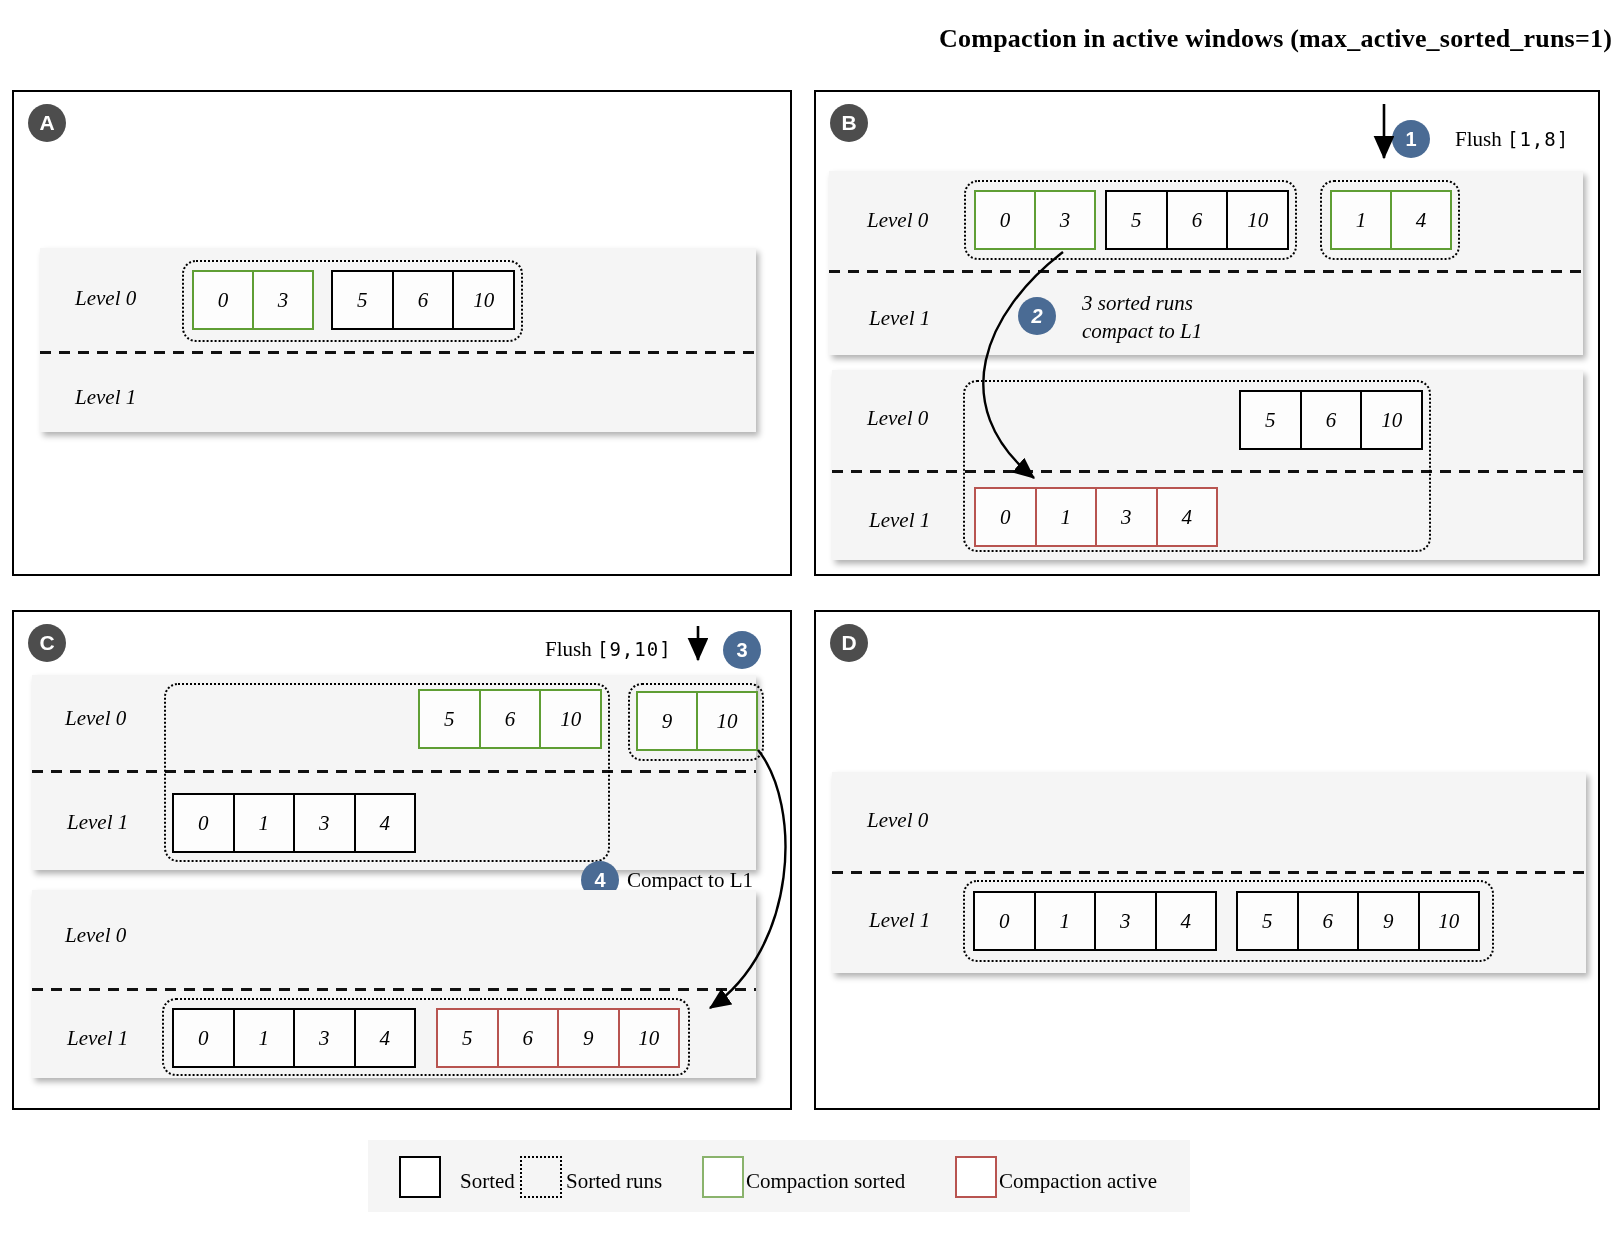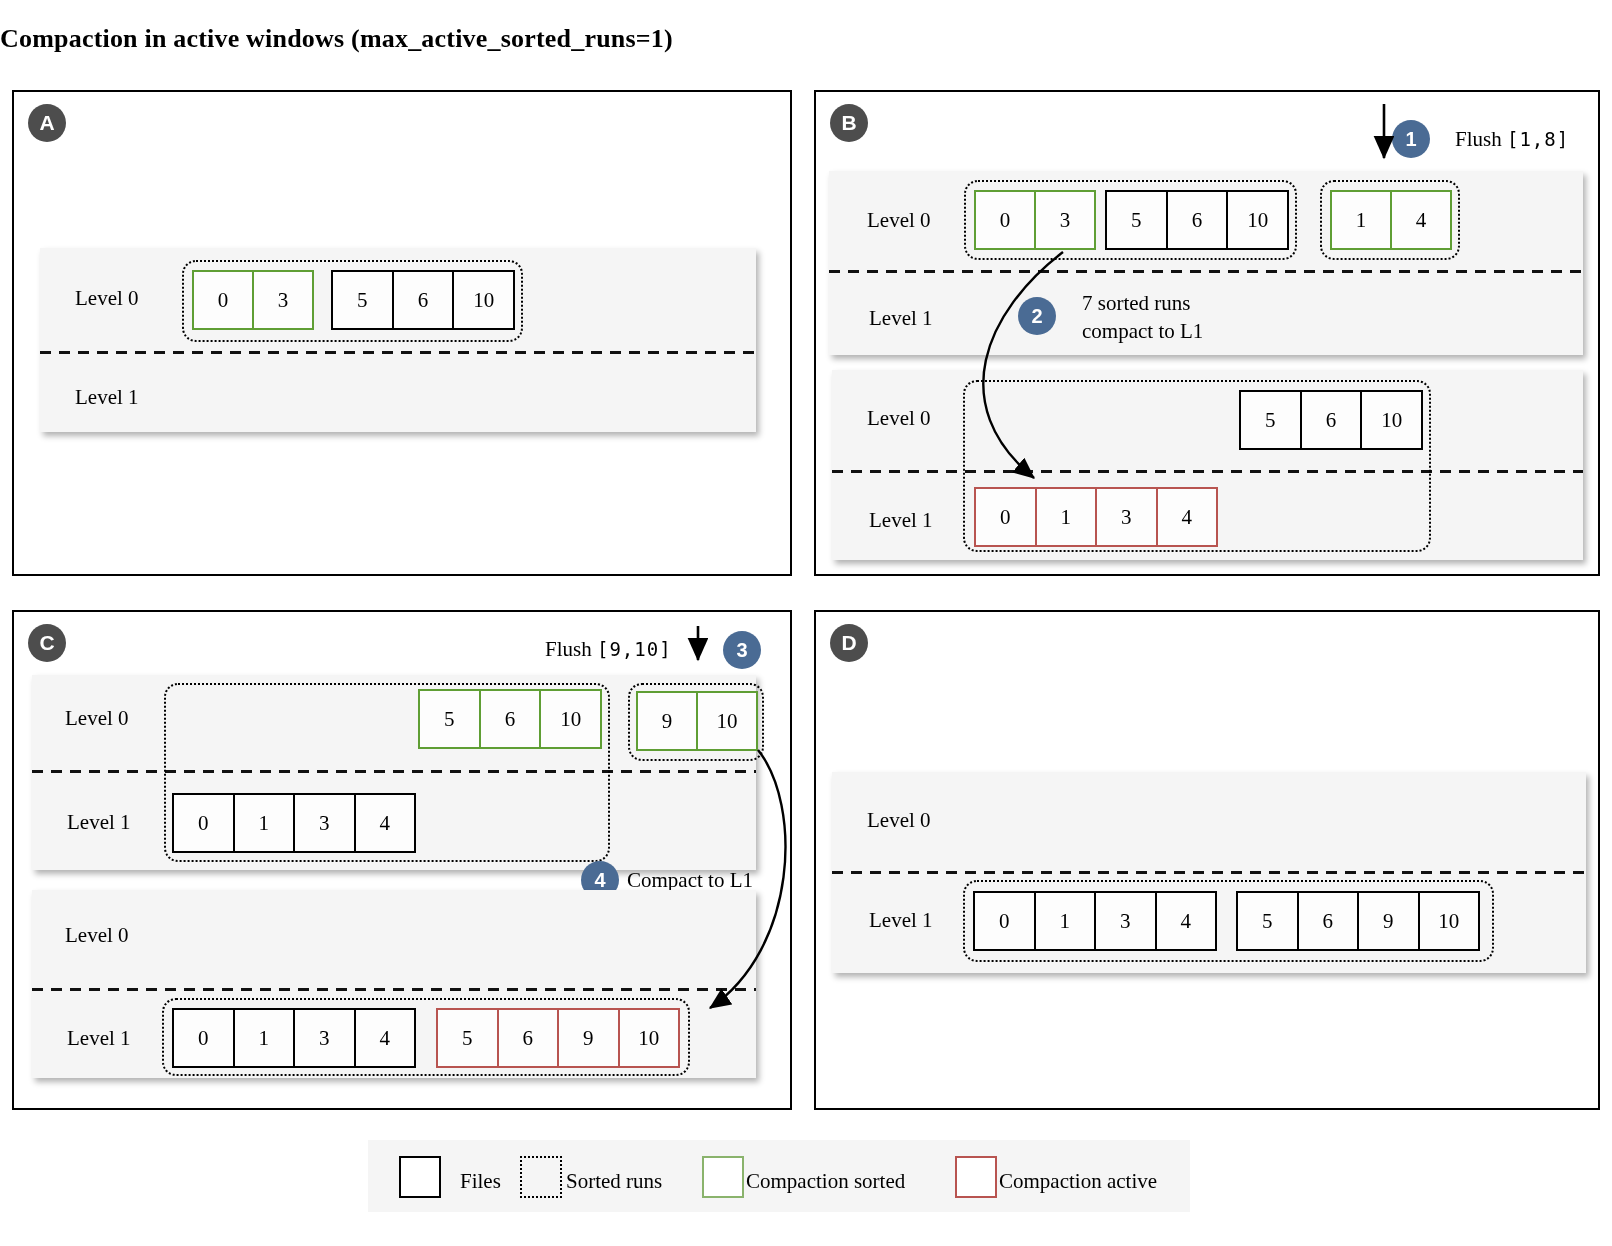--- a/index.html
+++ b/index.html
@@ -1,26 +1,26 @@
 <!DOCTYPE html>
 <html style="--panel-badge: #4d4d4d; --step-badge: #4a6b94; --band-bg: #f5f5f5; --input: #5f9e34; --output: #b85450; --legend-input: #8ab36c; --legend-output: #b85450;"><head>
 <meta charset="utf-8">
 <style>
   html,body{margin:0;padding:0;background:#fff;}
   .canvas{position:relative;width:1612px;height:1246px;background:#ffffff;
           font-family:"Liberation Serif", serif;color:#000;overflow:hidden;}
-  .title{position:absolute;left:0;right:0;top:24px;text-align:left;
+  .title{position:absolute;left:0;right:0;top:24px;text-align:right;
          font-size:26px;font-weight:bold;letter-spacing:0.2px;}
   .panel{position:absolute;border:2px solid #000;background:#fff;box-sizing:border-box;}
   .badge{position:absolute;width:38px;height:38px;border-radius:50%;
          background:var(--panel-badge,#4d4d4d);color:#fff;
          font-family:"Liberation Sans", sans-serif;font-weight:bold;font-size:21px;
          display:flex;align-items:center;justify-content:center;}
   .band{position:absolute;background:var(--band-bg,#f5f5f5);
-        box-shadow:3px 4px 6px rgba(0,0,0,0.3);}
+        box-shadow:3px 4px 6px rgba(0,0,0,0.3);font-style:italic;}
   .lvl{position:absolute;font-size:21px;white-space:nowrap;line-height:28px;}
   .dash-sep{position:absolute;left:0;right:0;height:3px;
         background-image:repeating-linear-gradient(90deg,#111 0 11px,transparent 11px 19px);}
   .run{position:absolute;border:2.5px dotted #000;border-radius:14px;box-sizing:border-box;}
   .file{position:absolute;display:flex;box-sizing:border-box;border:2.5px solid #000;background:#fff;}
   .file .cell{flex:1;display:flex;align-items:center;justify-content:center;
         font-size:21px;background:#fdfdfd;box-sizing:border-box;}
   .file .cell + .cell{border-left:2.5px solid #000;}
   .file.input{border-color:var(--input,#5f9e34);}
   .file.input .cell + .cell{border-left-color:var(--input,#5f9e34);}
@@ -89,21 +89,21 @@
         <div class="cell">6</div>
         <div class="cell">10</div>
       </div>
     <div class="run" style="left:491px;top:9px;width:140px;height:80px;"></div>
     <div class="file input" style="left:501px;top:19px;width:122px;height:60px;">
         <div class="cell">1</div>
         <div class="cell">4</div>
       </div>
     <div class="step" style="left:189px;top:126px;">2</div>
     <div class="note" style="left:253px;top:118px;">
-      <div>7 sorted runs</div>
+      <div>3 sorted runs</div>
       <div>compact to L1</div>
     </div>
   </div>
 
   <div class="band" style="left:832px;top:370px;width:751px;height:190px;">
     <div class="lvl" style="left:35px;top:34px;">Level 0</div>
     <div class="dash-sep" style="top:100px;"></div>
     <div class="lvl" style="left:37px;top:136px;">Level 1</div>
     <div class="run" style="left:131px;top:10px;width:468px;height:172px;"></div>
     <div class="file plain" style="left:407px;top:20px;width:184px;height:60px;">
@@ -190,21 +190,21 @@
     <div class="file plain" style="left:404px;top:119px;width:244px;height:60px;">
         <div class="cell">5</div>
         <div class="cell">6</div>
         <div class="cell">9</div>
         <div class="cell">10</div>
       </div>
   </div>
 
   <div class="legend" style="left:368px;top:1140px;width:822px;height:72px;">
     <div class="swatch plain" style="left:31px;top:16px;"></div>
-    <div class="lvl" style="left:92px;top:27px;">Files</div>
+    <div class="lvl" style="left:92px;top:27px;">Sorted</div>
     <div class="swatch dotted" style="left:152px;top:16px;"></div>
     <div class="lvl" style="left:198px;top:27px;">Sorted runs</div>
     <div class="swatch input" style="left:334px;top:16px;"></div>
     <div class="lvl" style="left:378px;top:27px;">Compaction sorted</div>
     <div class="swatch output" style="left:587px;top:16px;"></div>
     <div class="lvl" style="left:631px;top:27px;">Compaction active</div>
   </div>
 
   <svg class="arrows" width="1612" height="1246" viewBox="0 0 1612 1246">
     <defs>

